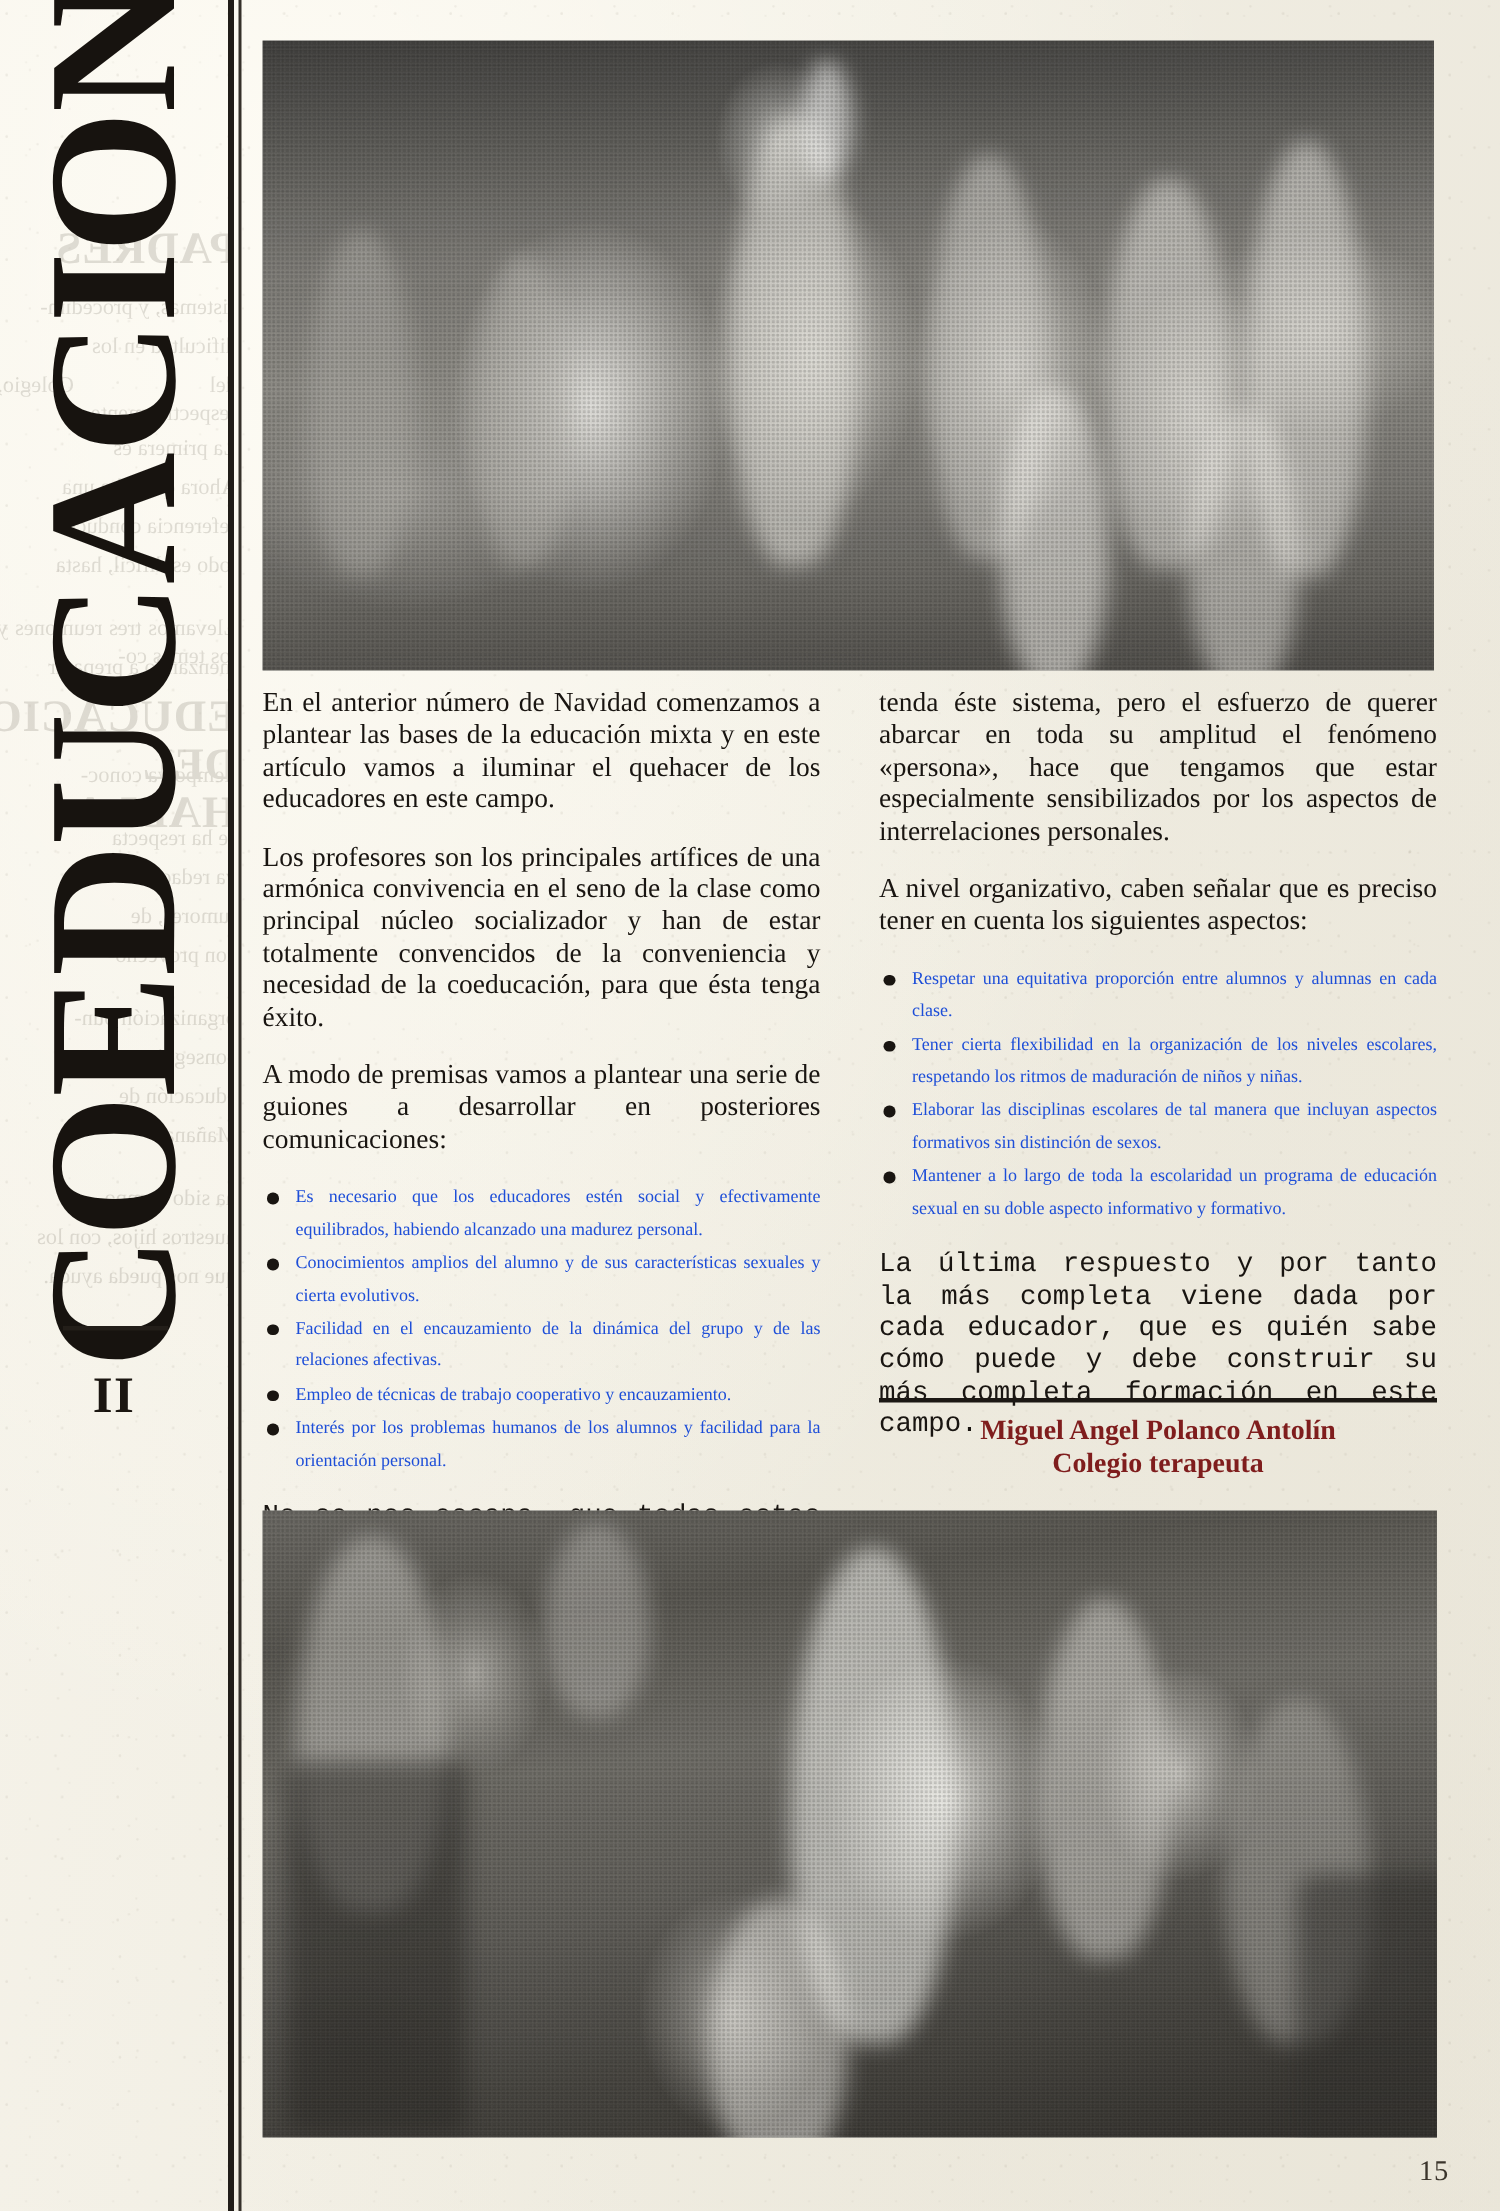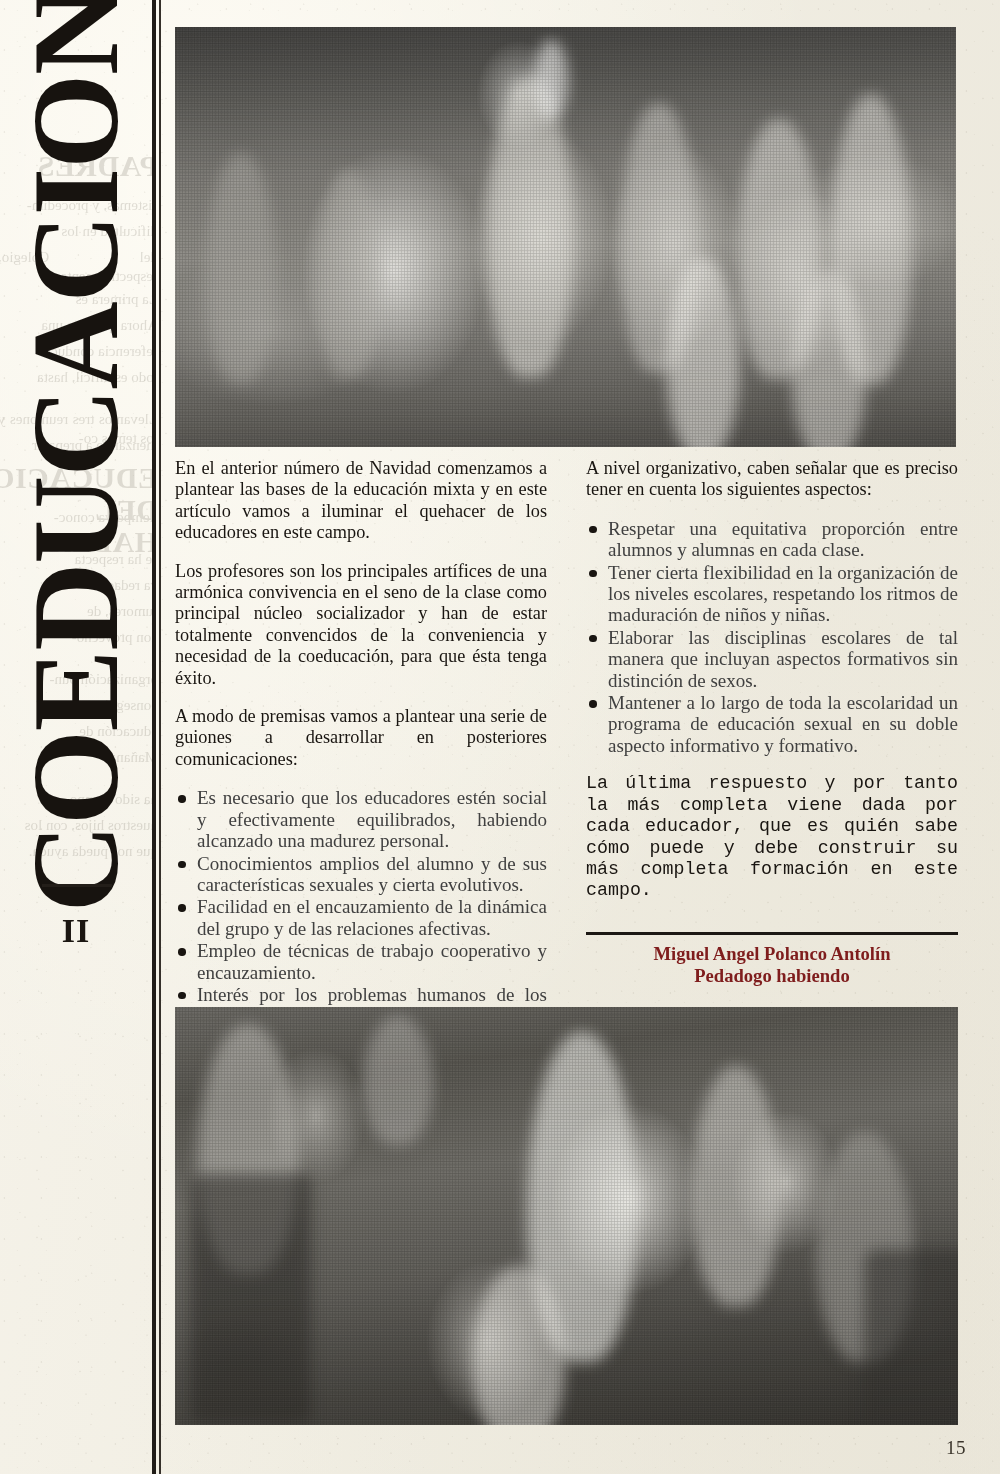--- a/index.html
+++ b/index.html
@@ -223,24 +223,24 @@
 
   ul.blist {
     list-style: none;
     margin: 0 0 17px 0;
     padding: 0;
   }
   ul.blist li {
     position: relative;
     padding-left: 22px;
     margin-bottom: 1px;
-    font-size: 19px;
+    font-size: 12px;
     line-height: 21.4px;
     text-align: justify;
-    color: #404040;
+    color: #1d4ed8;
   }
   ul.blist li .dot {
     position: absolute;
     left: 3px;
     top: 8px;
     width: 7.5px;
     height: 7.5px;
     border-radius: 50%;
     background: #191511;
   }
@@ -346,36 +346,37 @@
         <li><span class="dot"></span><span>Conocimientos amplios del alumno y de sus características sexuales y cierta evolutivos.</span></li>
         <li><span class="dot"></span><span>Facilidad en el encauzamiento de la dinámica del grupo y de las relaciones afectivas.</span></li>
         <li><span class="dot"></span><span>Empleo de técnicas de trabajo cooperativo y encauzamiento.</span></li>
         <li><span class="dot"></span><span>Interés por los problemas humanos de los alumnos y facilidad para la orientación personal.</span></li>
       </ul>
 
       <p>No se nos escapa, que todas estas notas son igualmente aplicables a cualquier otro centro que no pre-</p>
     </div>
 
     <div class="col col-right">
+      <p>tenda éste sistema, pero el esfuerzo de querer abarcar en toda su amplitud el fenómeno «persona», hace que tengamos que estar especialmente sensibilizados por los aspectos de interrelaciones personales.</p>
       <p>A nivel organizativo, caben señalar que es preciso tener en cuenta los siguientes aspectos:</p>
 
       <ul class="blist">
         <li><span class="dot"></span><span>Respetar una equitativa proporción entre alumnos y alumnas en cada clase.</span></li>
         <li><span class="dot"></span><span>Tener cierta flexibilidad en la organización de los niveles escolares, respetando los ritmos de maduración de niños y niñas.</span></li>
         <li><span class="dot"></span><span>Elaborar las disciplinas escolares de tal manera que incluyan aspectos formativos sin distinción de sexos.</span></li>
         <li><span class="dot"></span><span>Mantener a lo largo de toda la escolaridad un programa de educación sexual en su doble aspecto informativo y formativo.</span></li>
       </ul>
 
       <p>La última respuesto y por tanto la más completa viene dada por cada educador, que es quién sabe cómo puede y debe construir su más completa formación en este campo.</p>
     </div>
 
     <div class="byline-rule"></div>
     <div class="byline">
       <div>Miguel Angel Polanco Antolín</div>
-      <div>Pedadogo habiendo</div>
+      <div>Colegio terapeuta</div>
     </div>
   </div>
 
   <div class="photo photo-bottom ph-bottom">
     <div class="ph-canvas">
       <div class="fig" style="left:3%;top:4%;width:100px;height:250px;background:rgba(208,206,200,.50);"></div>
       <div class="fig" style="left:2%;top:40%;width:120px;height:250px;background:rgba(42,40,36,.55);border-radius:10px;"></div>
       <div class="fig" style="left:45%;top:6%;width:110px;height:330px;background:rgba(244,243,238,.60);"></div>
       <div class="fig" style="left:66%;top:14%;width:88px;height:240px;background:rgba(226,224,218,.50);"></div>
       <div class="fig" style="left:82%;top:30%;width:96px;height:230px;background:rgba(176,174,168,.50);"></div>

